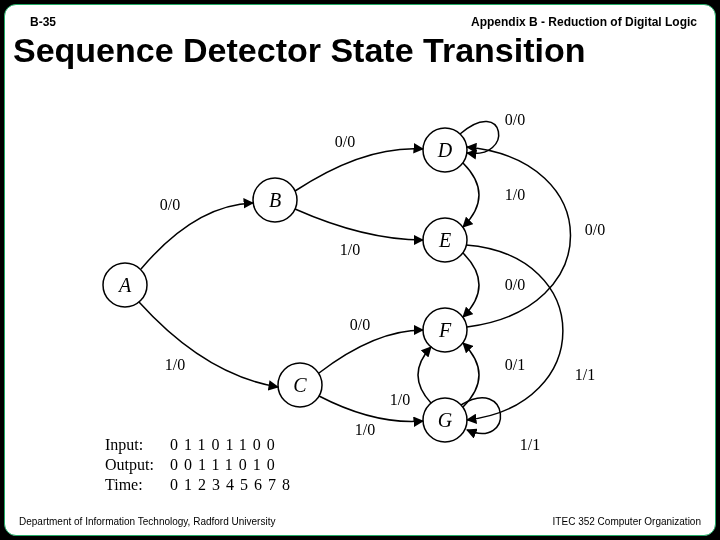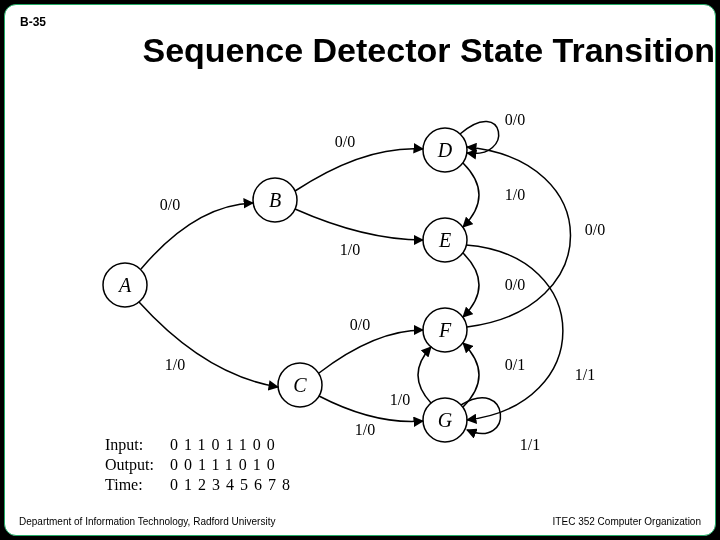--- a/index.html
+++ b/index.html
@@ -14,33 +14,33 @@
   .slide {
     position: absolute;
     left: 4px; top: 4px;
     width: 712px; height: 532px;
     background: #fff;
     border: 1px solid #2a6;
     border-radius: 12px;
   }
   .hdr-left {
     position: absolute;
-    left: 4px; top: 10px;
+    left: 14px; top: 10px;
     font: bold 12px Arial, sans-serif;
     padding-left: 11px;
   }
   .hdr-right {
     position: absolute;
     right: 18px; top: 10px;
     font: bold 12px Arial, sans-serif;
   }
   .title {
     position: absolute;
     top: 28px; left: 8px; right: 0;
-    text-align: right;
+    text-align: left;
     font: bold 34px Arial, sans-serif;
     line-height: 1.05;
   }
   .ftr-left {
     position: absolute;
     left: 14px; bottom: 8px;
     font: 10px Arial, sans-serif;
     text-align: right;
   }
   .ftr-right {
@@ -69,20 +69,21 @@
   .io-vals {
     font: 16px "Times New Roman", serif;
     letter-spacing: 6px;
   }
 </style>
 </head>
 <body>
 
 <div class="slide">
   <div class="hdr-left">B-35</div>
+  <div class="hdr-right">Appendix B - Reduction of Digital Logic</div>
   <div class="title">
     <span>Sequence Detector State Transition</span><br>
   </div>
   <div class="ftr-left">Department of Information Technology, Radford University</div>
   <div class="ftr-right">ITEC 352 Computer Organization</div>
 
   <svg class="diagram" viewBox="0 0 720 400">
     <defs>
       <marker id="arr" viewBox="0 0 10 10" refX="9" refY="5" markerWidth="7" markerHeight="7" orient="auto-start-reverse">
         <path d="M0,0 L10,5 L0,10 z" fill="#000"></path>

